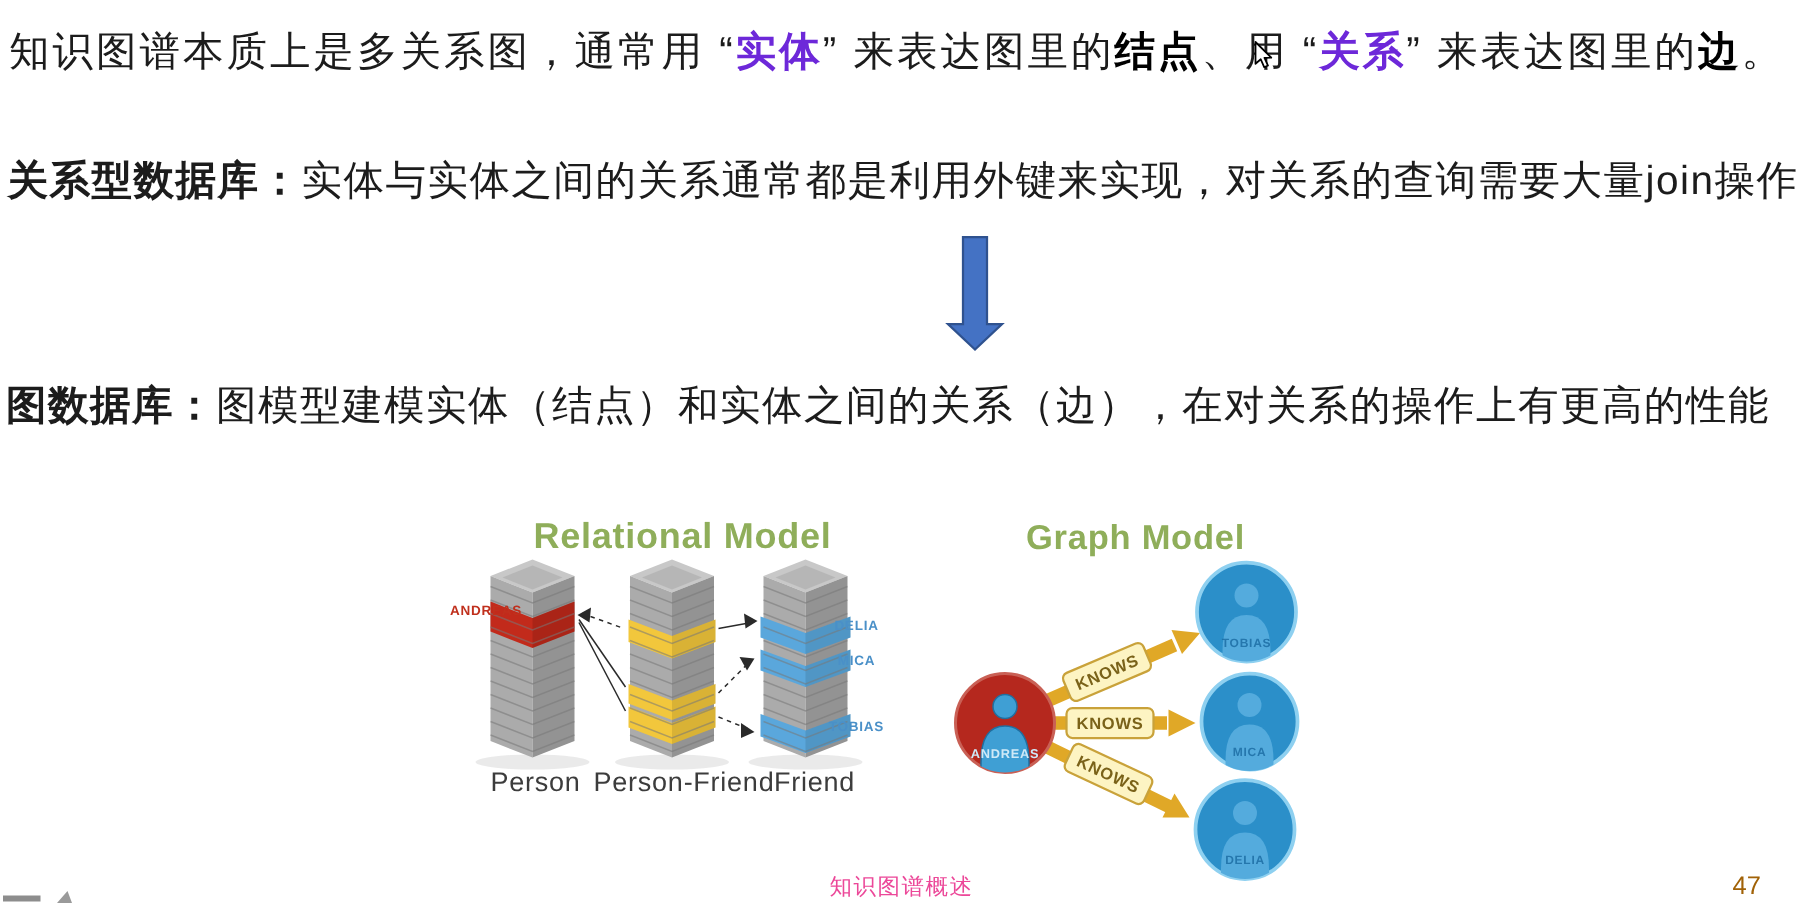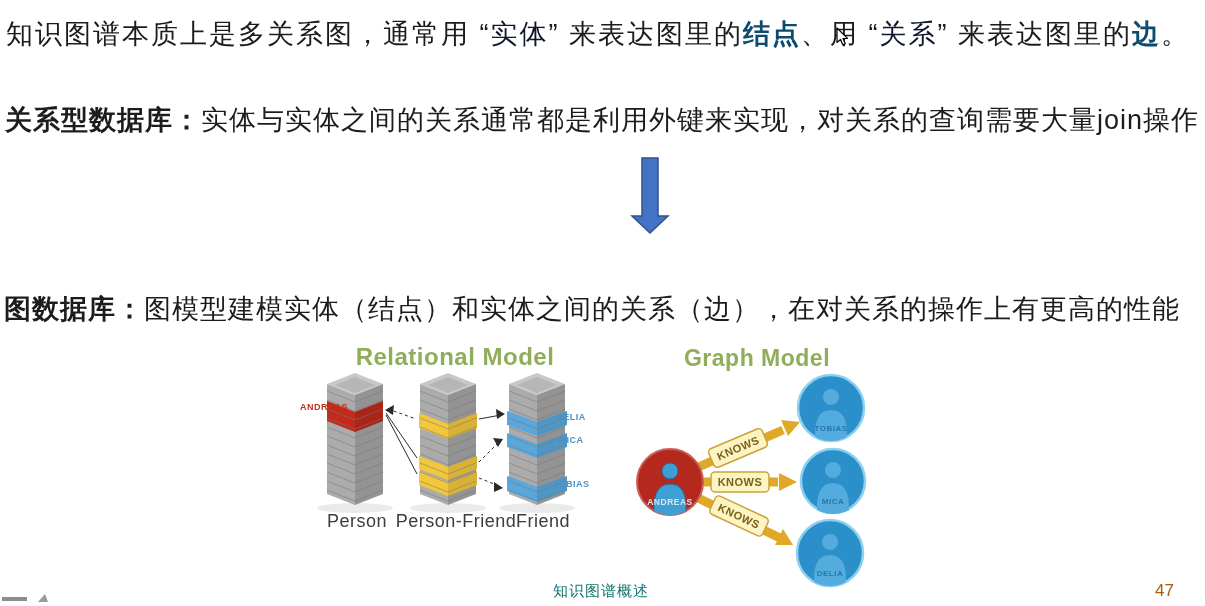--- a/index.html
+++ b/index.html
@@ -3,24 +3,24 @@
 <meta charset="utf-8">
 <style>
   html,body{margin:0;padding:0;}
   body{
     width:1205px;height:606px;position:relative;background:#ffffff;
     font-family:"Liberation Sans","DejaVu Sans",sans-serif;
     overflow:hidden;color:#1c1c1c;
   }
   .txtline{position:absolute;white-space:nowrap;font-size:27px;letter-spacing:2px;color:#1c1c1c;}
   .txtline.tight{letter-spacing:1px;text-align:right;}
-  .seg-red{color:#0f172a;font-weight:normal;}
-  .seg-orange{color:#0c4a6e;font-weight:bold;}
+  .seg-red{color:#6d28d9;font-weight:bold;}
+  .seg-orange{color:#000000;font-weight:bold;}
   .seg-bold{font-weight:bold;}
-  .footer-title{position:absolute;left:553px;top:582px;font-size:15px;color:#0f766e;letter-spacing:1px;}
+  .footer-title{position:absolute;left:553px;top:582px;font-size:15px;color:#ec4899;letter-spacing:1px;}
   .page-num{position:absolute;left:1155px;top:581px;font-size:17px;color:#a16207;}
   .bl-bar{position:absolute;left:2px;top:597px;width:25px;height:4px;background:#8d8d8d;}
   svg{position:absolute;display:block;}
   .fig-title{font-size:24px;font-weight:bold;fill:#8fae5a;letter-spacing:0.5px;}
   .tower-label{font-size:18px;fill:#3c3c3c;letter-spacing:0.5px;}
   .row-label-blue{font-size:9px;font-weight:bold;fill:#4a90c8;letter-spacing:0.5px;}
   .row-label-red{font-size:9px;font-weight:bold;fill:#c0301d;letter-spacing:0.5px;}
   .knows-text{font-size:11px;font-weight:bold;fill:#7a6219;letter-spacing:0.5px;}
   .node-label-blue{font-size:8px;font-weight:bold;fill:#1d6ea5;letter-spacing:0.5px;opacity:0.85;}
   .node-label-red{font-size:8.5px;font-weight:bold;fill:#cfe9f7;letter-spacing:0.5px;}
@@ -34,21 +34,21 @@
 </div>
 
 <div class="txtline tight" style="left:5px;top:102px;">
   <span class="seg-bold">关系型数据库：</span><span>实体与实体之间的关系通常都是利用外键来实现，对关系的查询需要大量join操作</span>
 </div>
 
 <svg style="left:620px;top:154px;" width="60" height="84" viewBox="620 154 60 84">
   <polygon points="642,158 658,158 658,216 668,216 650,233 632,216 642,216" fill="#4472c4" stroke="#2f528f" stroke-width="1.5"></polygon>
 </svg>
 
-<div class="txtline tight" style="left:4px;top:252px;margin-top:39px;">
+<div class="txtline tight" style="left:4px;top:252px;">
   <span class="seg-bold">图数据库：</span><span>图模型建模实体（结点）和实体之间的关系（边），在对关系的操作上有更高的性能</span>
 </div>
 
 <svg style="left:276px;top:338px;" width="640" height="252" viewBox="276 338 640 252">
   <defs>
     <g id="tbody">
       <polygon points="-28,11 0,0 28,11 0,22" fill="#c8c8c8"></polygon>
       <polygon points="-20,12 0,4 20,12 0,20" fill="#b6b6b6"></polygon>
       <polygon points="-28,11 0,22 0,132 -28,121" fill="#ababab"></polygon>
       <polygon points="28,11 0,22 0,132 28,121" fill="#939393"></polygon>

